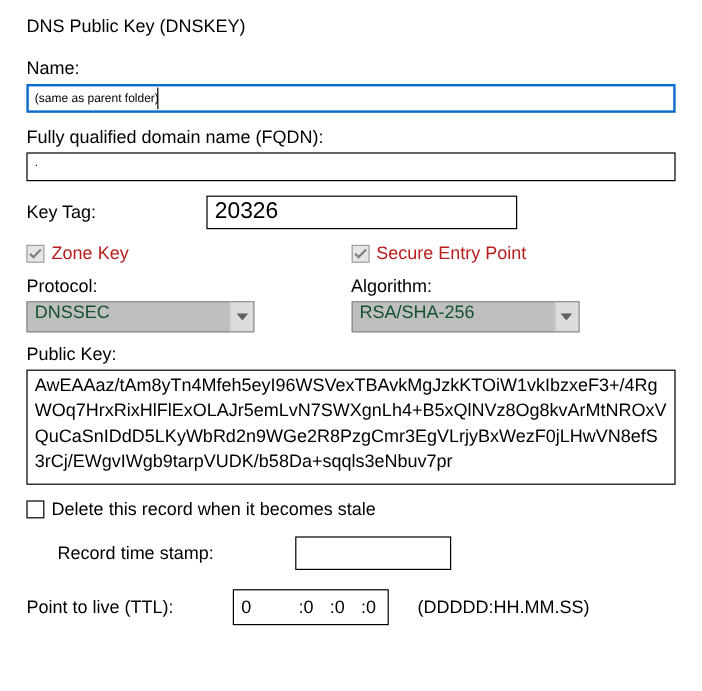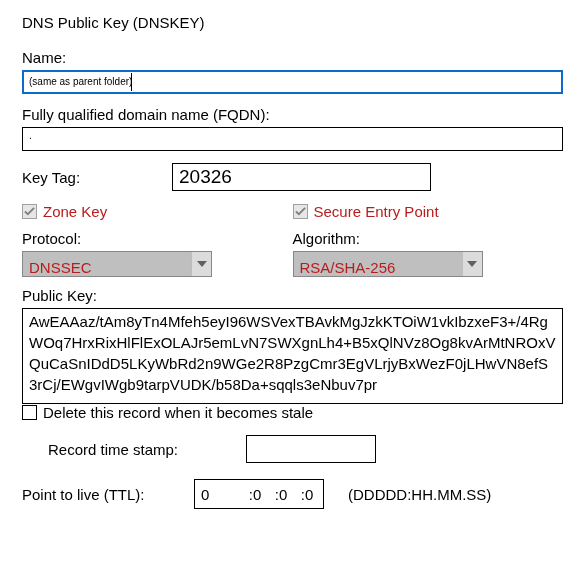--- a/index.html
+++ b/index.html
@@ -102,23 +102,23 @@
     padding-right: 18px;
   }
   .pa-label { font-size: 15px; margin-bottom: 4px; }
   .combo {
     position: relative;
     width: 190px;
     height: 26px;
     background: #bfbfbf;
     border: 1px solid #888;
     display: flex;
-    align-items: flex-end;
+    align-items: flex-start;
     padding-left: 6px;
-    color: #b91c1c;
+    color: #14532d;
     font-size: 15px;
   }
   .combo-btn {
     position: absolute;
     right: 0;
     top: 0;
     bottom: 0;
     width: 20px;
     background: #dcdcdc;
     border-left: 1px solid #bdbdbd;
@@ -129,20 +129,21 @@
   .combo-btn svg { width: 10px; height: 6px; display:block; }
   .pubkey {
     width: 100%;
     height: 96px;
     border: 1px solid #000;
     font-size: 15px;
     padding: 2px 6px;
     line-height: 1.4;
     word-break: break-all;
     overflow: hidden;
+    margin-bottom: 12px;
   }
   .stale-row {
     display: flex;
     align-items: center;
     margin-bottom: 14px;
   }
   .stale-label { font-size: 15px; }
   .rts-row {
     display: flex;
     align-items: center;

